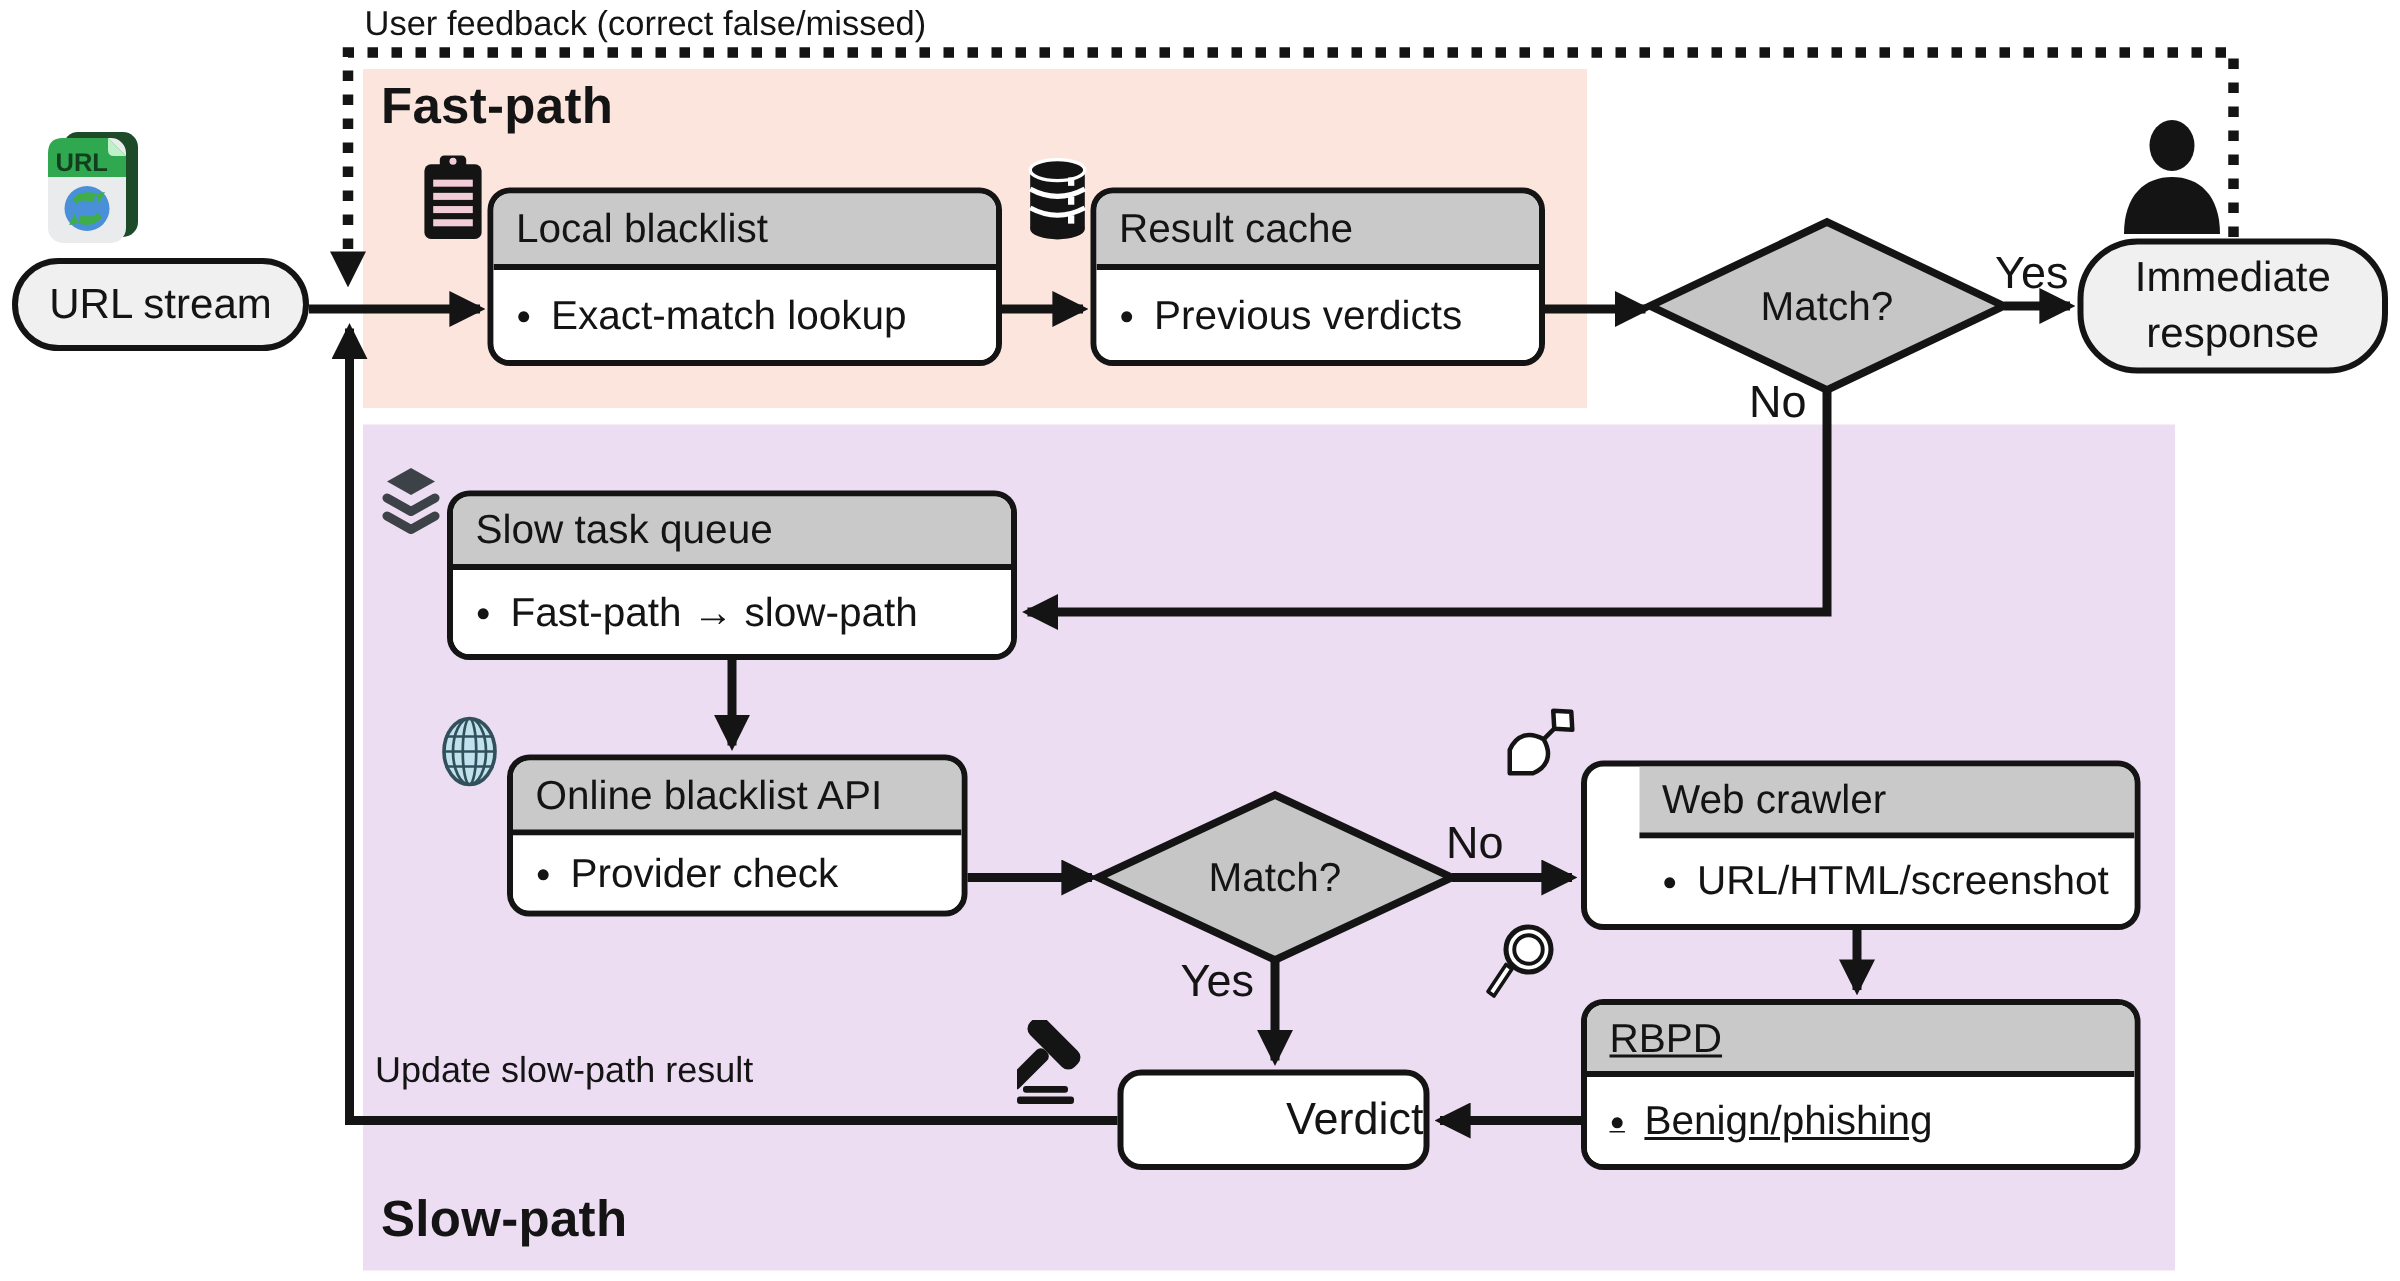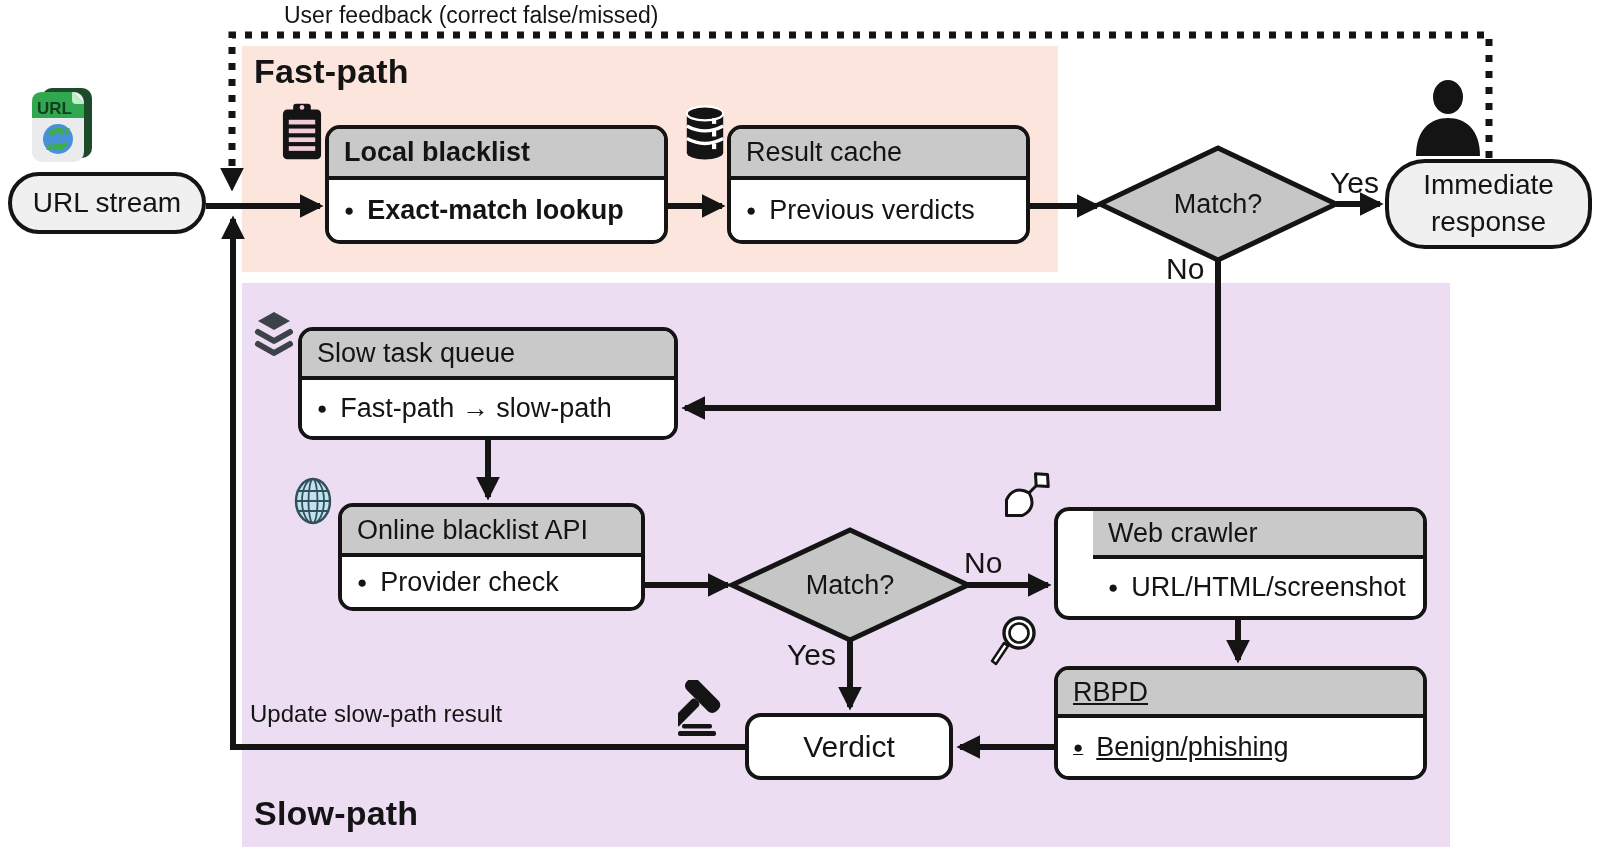--- a/index.html
+++ b/index.html
@@ -27,21 +27,21 @@
   }
   .bullet{font-size:17px;margin-right:13px;line-height:1;}
 
   .stadium{
     position:absolute;border:4px solid #141414;border-radius:40px;background:#f0f0f0;
     display:flex;flex-direction:column;align-items:center;justify-content:center;
     font-size:28px;box-sizing:border-box;text-align:center;line-height:1.32;
   }
   .simplebox{
     position:absolute;border:4px solid #141414;border-radius:16px;background:#ffffff;
-    display:flex;align-items:center;justify-content:center;font-size:30px;box-sizing:border-box;
+    display:flex;align-items:center;justify-content:flex-end;font-size:30px;box-sizing:border-box;
   }
   .diamond-label{
     position:absolute;display:flex;align-items:center;justify-content:center;font-size:27px;
   }
   .icon{position:absolute;}
 </style>
 </head>
 <body>
 
 <div class="canvas">
@@ -74,29 +74,29 @@
     <path d="M1238,620 V660" fill="none" stroke="#141414" stroke-width="6" marker-end="url(#arr)"></path>
     <path d="M1054,747 H960" fill="none" stroke="#141414" stroke-width="6" marker-end="url(#arr)"></path>
 
     <polygon points="1100,204 1218,148 1336,204 1218,260" fill="#c6c6c6" stroke="#141414" stroke-width="5"></polygon>
     <polygon points="732,585 850,530 968,585 850,640" fill="#c6c6c6" stroke="#141414" stroke-width="5"></polygon>
   </svg>
 
   <div class="region-label" style="left:254px;top:52px;">Fast-path</div>
   <div class="region-label" style="left:254px;top:794px;">Slow-path</div>
 
-  <div class="note-label" style="left:243px;top:2px;margin-left:41px;">User feedback (correct false/missed)</div>
+  <div class="note-label" style="left:243px;top:2px;">User feedback (correct false/missed)</div>
 
   <div class="note-label" style="left:250px;top:700px;font-size:24px;">Update slow-path result</div>
 
   <div class="stadium" style="left:8px;top:172px;width:198px;height:62px;">
     <span>URL stream</span>
   </div>
 
-  <div class="node2" style="left:325px;top:125px;width:343px;height:119px;font-weight:bold;">
+  <div class="node2" style="left:325px;top:125px;width:343px;height:119px;">
     <div class="hd" style="height:51px;">
       <span>Local blacklist</span>
     </div>
     <div class="bd">
       <span class="bullet">●</span>
       <span>Exact-match lookup</span>
     </div>
   </div>
 
   <div class="node2" style="left:727px;top:125px;width:303px;height:119px;">

